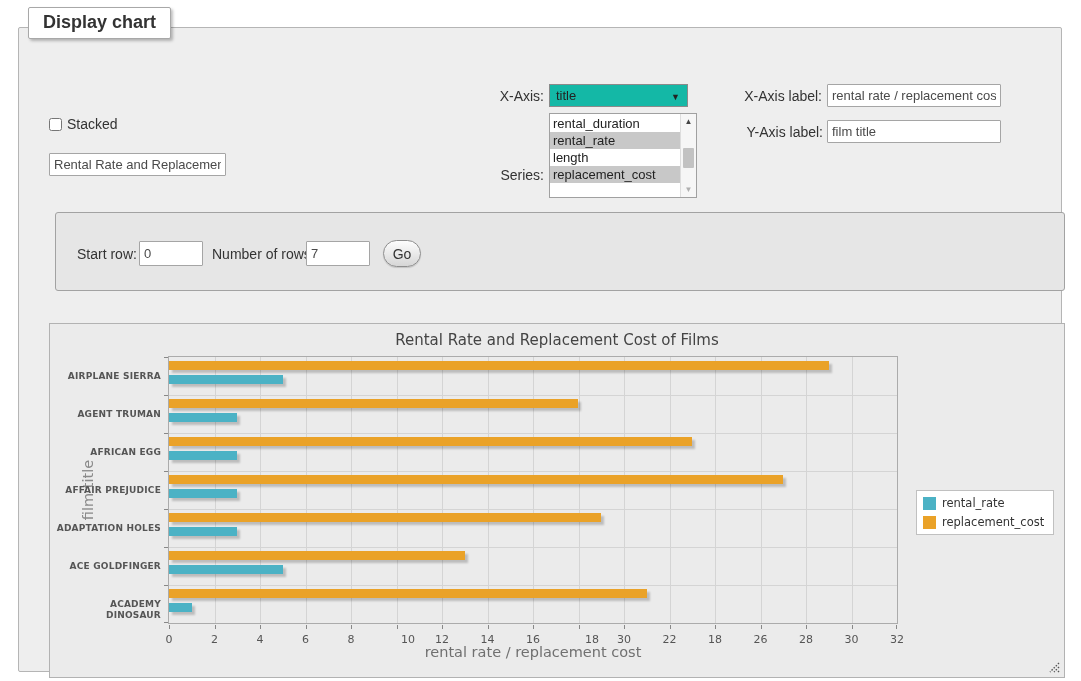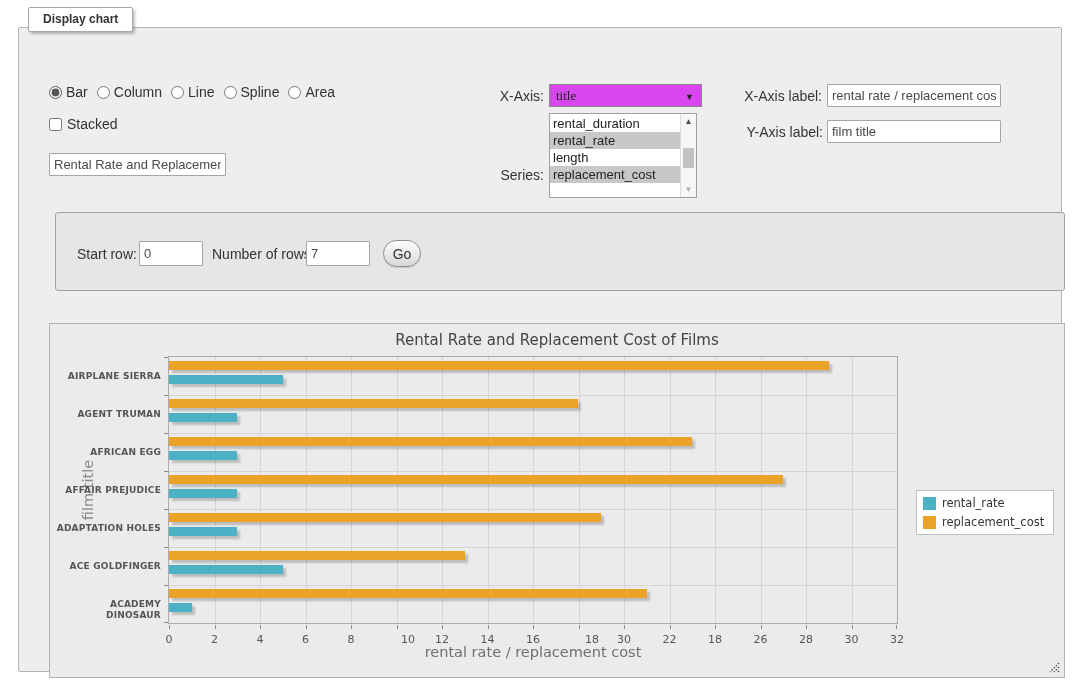--- a/index.html
+++ b/index.html
@@ -7,21 +7,21 @@
   body { font-family:"Liberation Sans", sans-serif; color:#333; }
   .page { position:relative; width:1081px; height:681px; background:#fff; overflow:hidden; }
 
   .fieldset-box {
     position:absolute; left:18px; top:27px; width:1044px; height:645px;
     background:#eeeeee; border:1px solid #b5b5b5; border-radius:2px;
   }
   .fieldset-legend {
     position:absolute; left:28px; top:7px; z-index:5;
     background:#ffffff; border:1px solid #a8a8a8; border-radius:2px;
-    padding:4px 14px 5px 14px; font-size:12px; font-weight:bold; color:#333;
+    padding:4px 14px 5px 14px; font-size:18px; font-weight:bold; color:#333;
     box-shadow:2px 2px 3px rgba(0,0,0,0.25);
   }
 
   
   .radio-row { position:absolute; left:30px; top:56px; display:flex; align-items:center; font-size:14px; }
   .radio-item { display:flex; align-items:center; margin-right:9px; }
   .radio-item input { margin-right:4px; accent-color:#555; width:13px; height:13px; }
   .check-row { position:absolute; left:30px; top:88px; display:flex; align-items:center; font-size:14px; }
   .check-row input { margin-right:5px; accent-color:#555; width:13px; height:13px; }
 
@@ -32,23 +32,23 @@
   }
   .chart-title-input { position:absolute; left:30px; top:125px; width:177px; }
 
   .form-label { position:absolute; font-size:14px; color:#333; text-align:right; }
   .lbl-xaxis { left:445px; top:60px; width:80px; }
   .lbl-series { left:445px; top:139px; width:80px; }
   .lbl-xaxis-label { left:713px; top:60px; width:90px; }
   .lbl-yaxis-label { left:714px; top:96px; width:90px; }
 
   .fake-select {
-    position:absolute; left:530px; top:56px; width:153px; height:23px;
-    background:#d946ef; border:1px solid #8a8a8a; font-size:13px; color:#222;
-    display:flex; align-items:center; padding:0 20px 0 6px; cursor:default;font-family:Liberation Serif, serif;
+    position:absolute; left:530px; top:56px; width:139px; height:23px;
+    background:#14b8a6; border:1px solid #8a8a8a; font-size:13px; color:#222;
+    display:flex; align-items:center; padding:0 20px 0 6px; cursor:default;
   }
   .fake-select .arrow { position:absolute; right:7px; top:7px; font-size:9px; color:#222; }
 
   .listbox {
     position:absolute; left:530px; top:85px; width:148px; height:85px;
     background:#fff; border:1px solid #a0a0a0; font-size:13px; color:#222; overflow:hidden;
   }
   .listbox .opts { position:absolute; left:0; top:0; right:16px; bottom:0; padding-top:1px; }
   .listbox .opt { height:17px; line-height:17px; padding:0 3px; white-space:nowrap; }
   .listbox .opt.selected { background:#c8c8c8; }
@@ -116,42 +116,20 @@
   .legend-label { font-size:11.5px; color:#333; }
   .resize-handle { position:absolute; right:4px; bottom:4px; width:12px; height:12px; cursor:nwse-resize; }
 </style>
 </head>
 <body>
 
 <div class="page">
   <div class="fieldset-legend">Display chart</div>
   <div class="fieldset-box">
 
-    <div class="radio-row">
-      <label class="radio-item">
-        <input type="radio" name="ctype" checked="" style="">
-        <span>Bar</span>
-      </label>
-      <label class="radio-item">
-        <input type="radio" name="ctype" style="">
-        <span>Column</span>
-      </label>
-      <label class="radio-item">
-        <input type="radio" name="ctype" style="">
-        <span>Line</span>
-      </label>
-      <label class="radio-item">
-        <input type="radio" name="ctype" style="">
-        <span>Spline</span>
-      </label>
-      <label class="radio-item">
-        <input type="radio" name="ctype" style="">
-        <span>Area</span>
-      </label>
-    </div>
 
     <label class="check-row">
       <input type="checkbox" style="">
       <span>Stacked</span>
     </label>
 
     <input class="text-input chart-title-input" value="Rental Rate and Replacement Cost of Films" style="">
 
     <div class="form-label lbl-xaxis">X-Axis:</div>
     <div class="fake-select">

